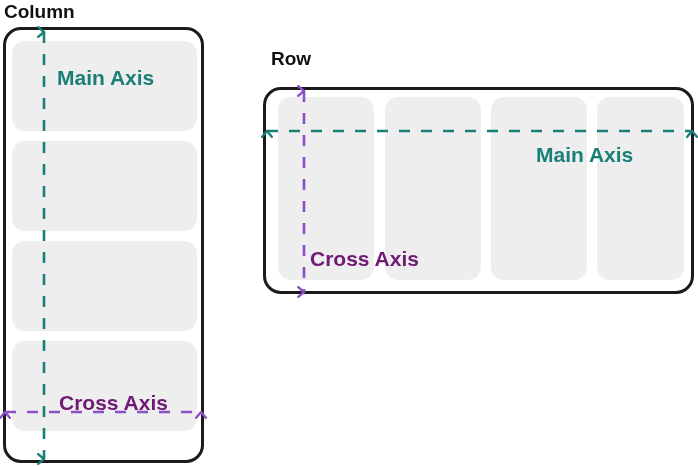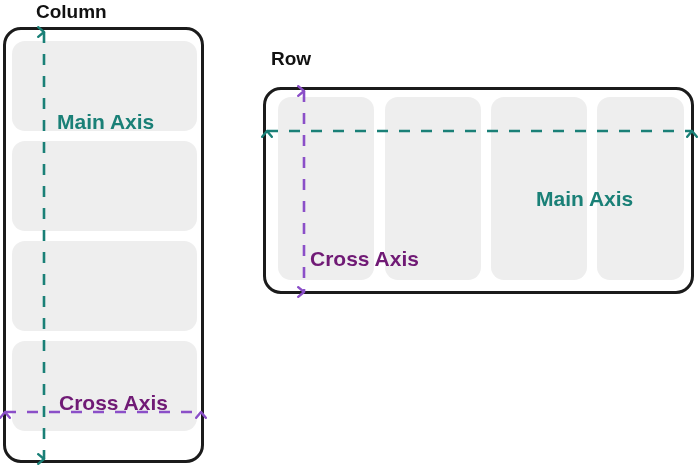--- a/index.html
+++ b/index.html
@@ -28,21 +28,21 @@
   
   .section-label {
     position: absolute;
     font-family: "Liberation Sans", sans-serif;
     font-weight: bold;
     font-size: 19px;
     line-height: 22px;
     color: #111111;
     white-space: nowrap;
   }
-  #column-label { left: 4px;   top: 1px; margin-left: 32px; }
+  #column-label { left: 4px;   top: 1px; }
   #row-label    { left: 271px; top: 48px; }
 
   
   .flex-container {
     position: absolute;
     box-sizing: border-box;
     border: 3px solid #1b1b1b;
     border-radius: 18px;
     background: #ffffff;
   }
@@ -93,21 +93,21 @@
 
   
   .axis-label {
     position: absolute;
     font-family: "Liberation Sans", sans-serif;
     font-weight: bold;
     font-size: 21px;
     line-height: 25px;
     white-space: nowrap;
   }
-  .axis-label.main  { color: #1a8077; margin-top: 44px; }
+  .axis-label.main  { color: #1a8077; }
   .axis-label.cross { color: #701a75; }
 
   #column-main-axis-label  { left: 57px;  top: 65px; }
   #column-cross-axis-label { left: 59px;  top: 390px; }
   #row-main-axis-label     { left: 536px; top: 142px; }
   #row-cross-axis-label    { left: 310px; top: 246px; }
 </style>
 </head>
 <body>
 

